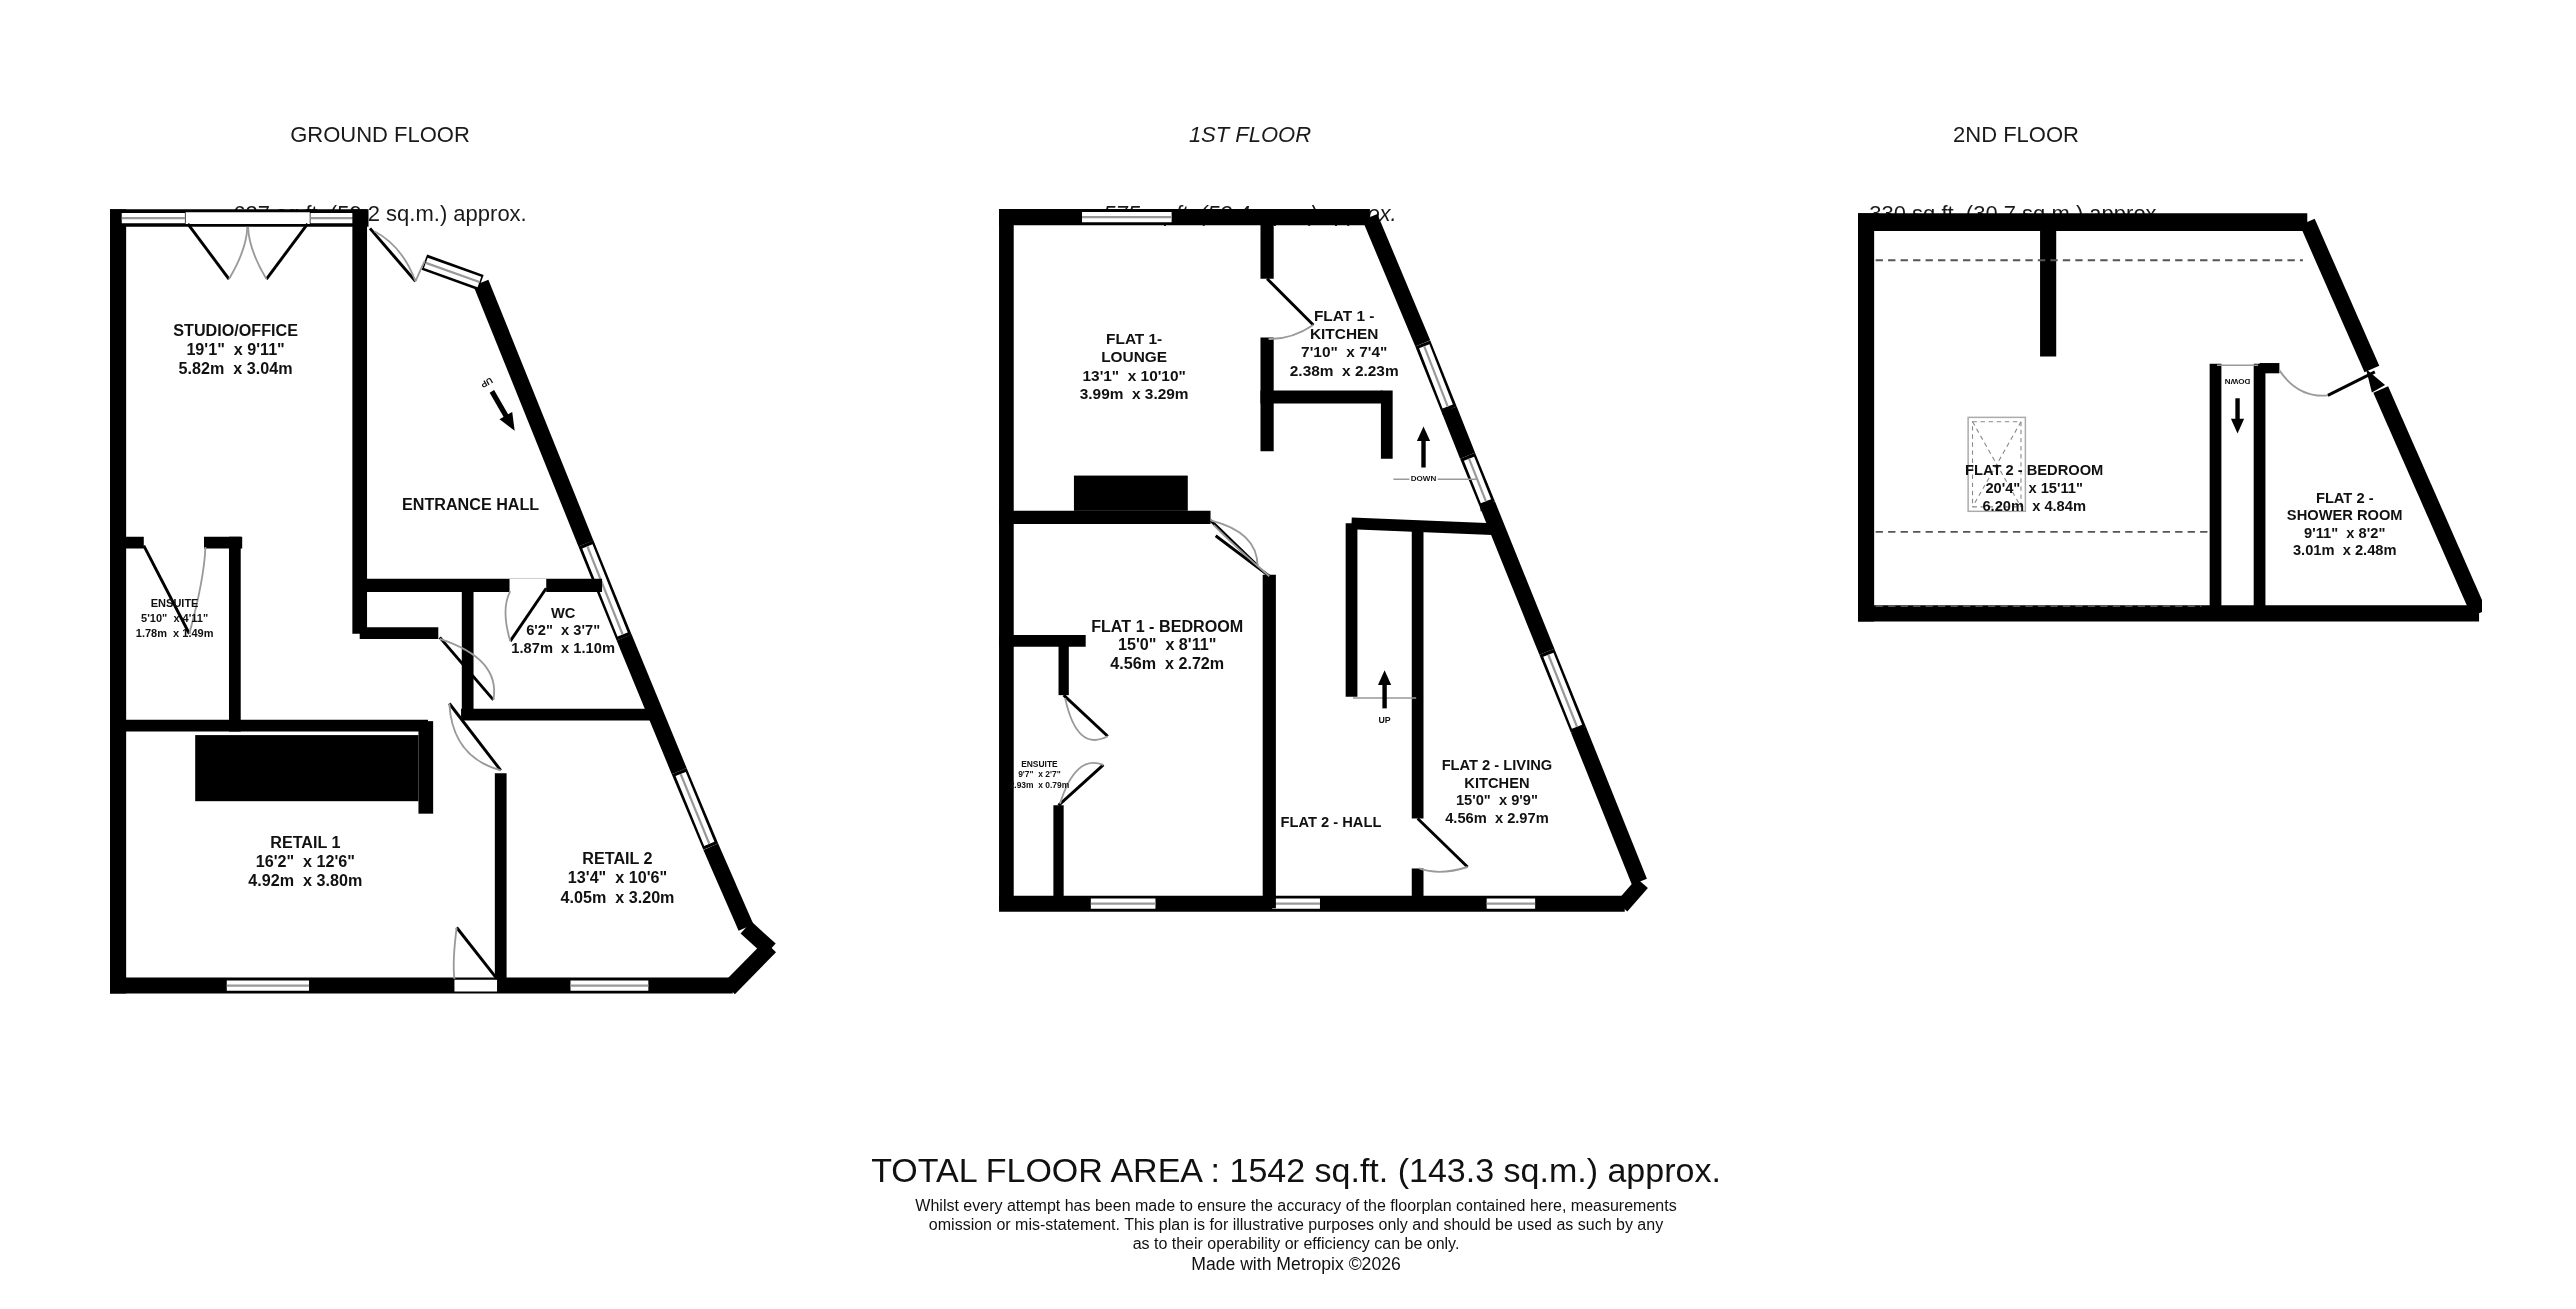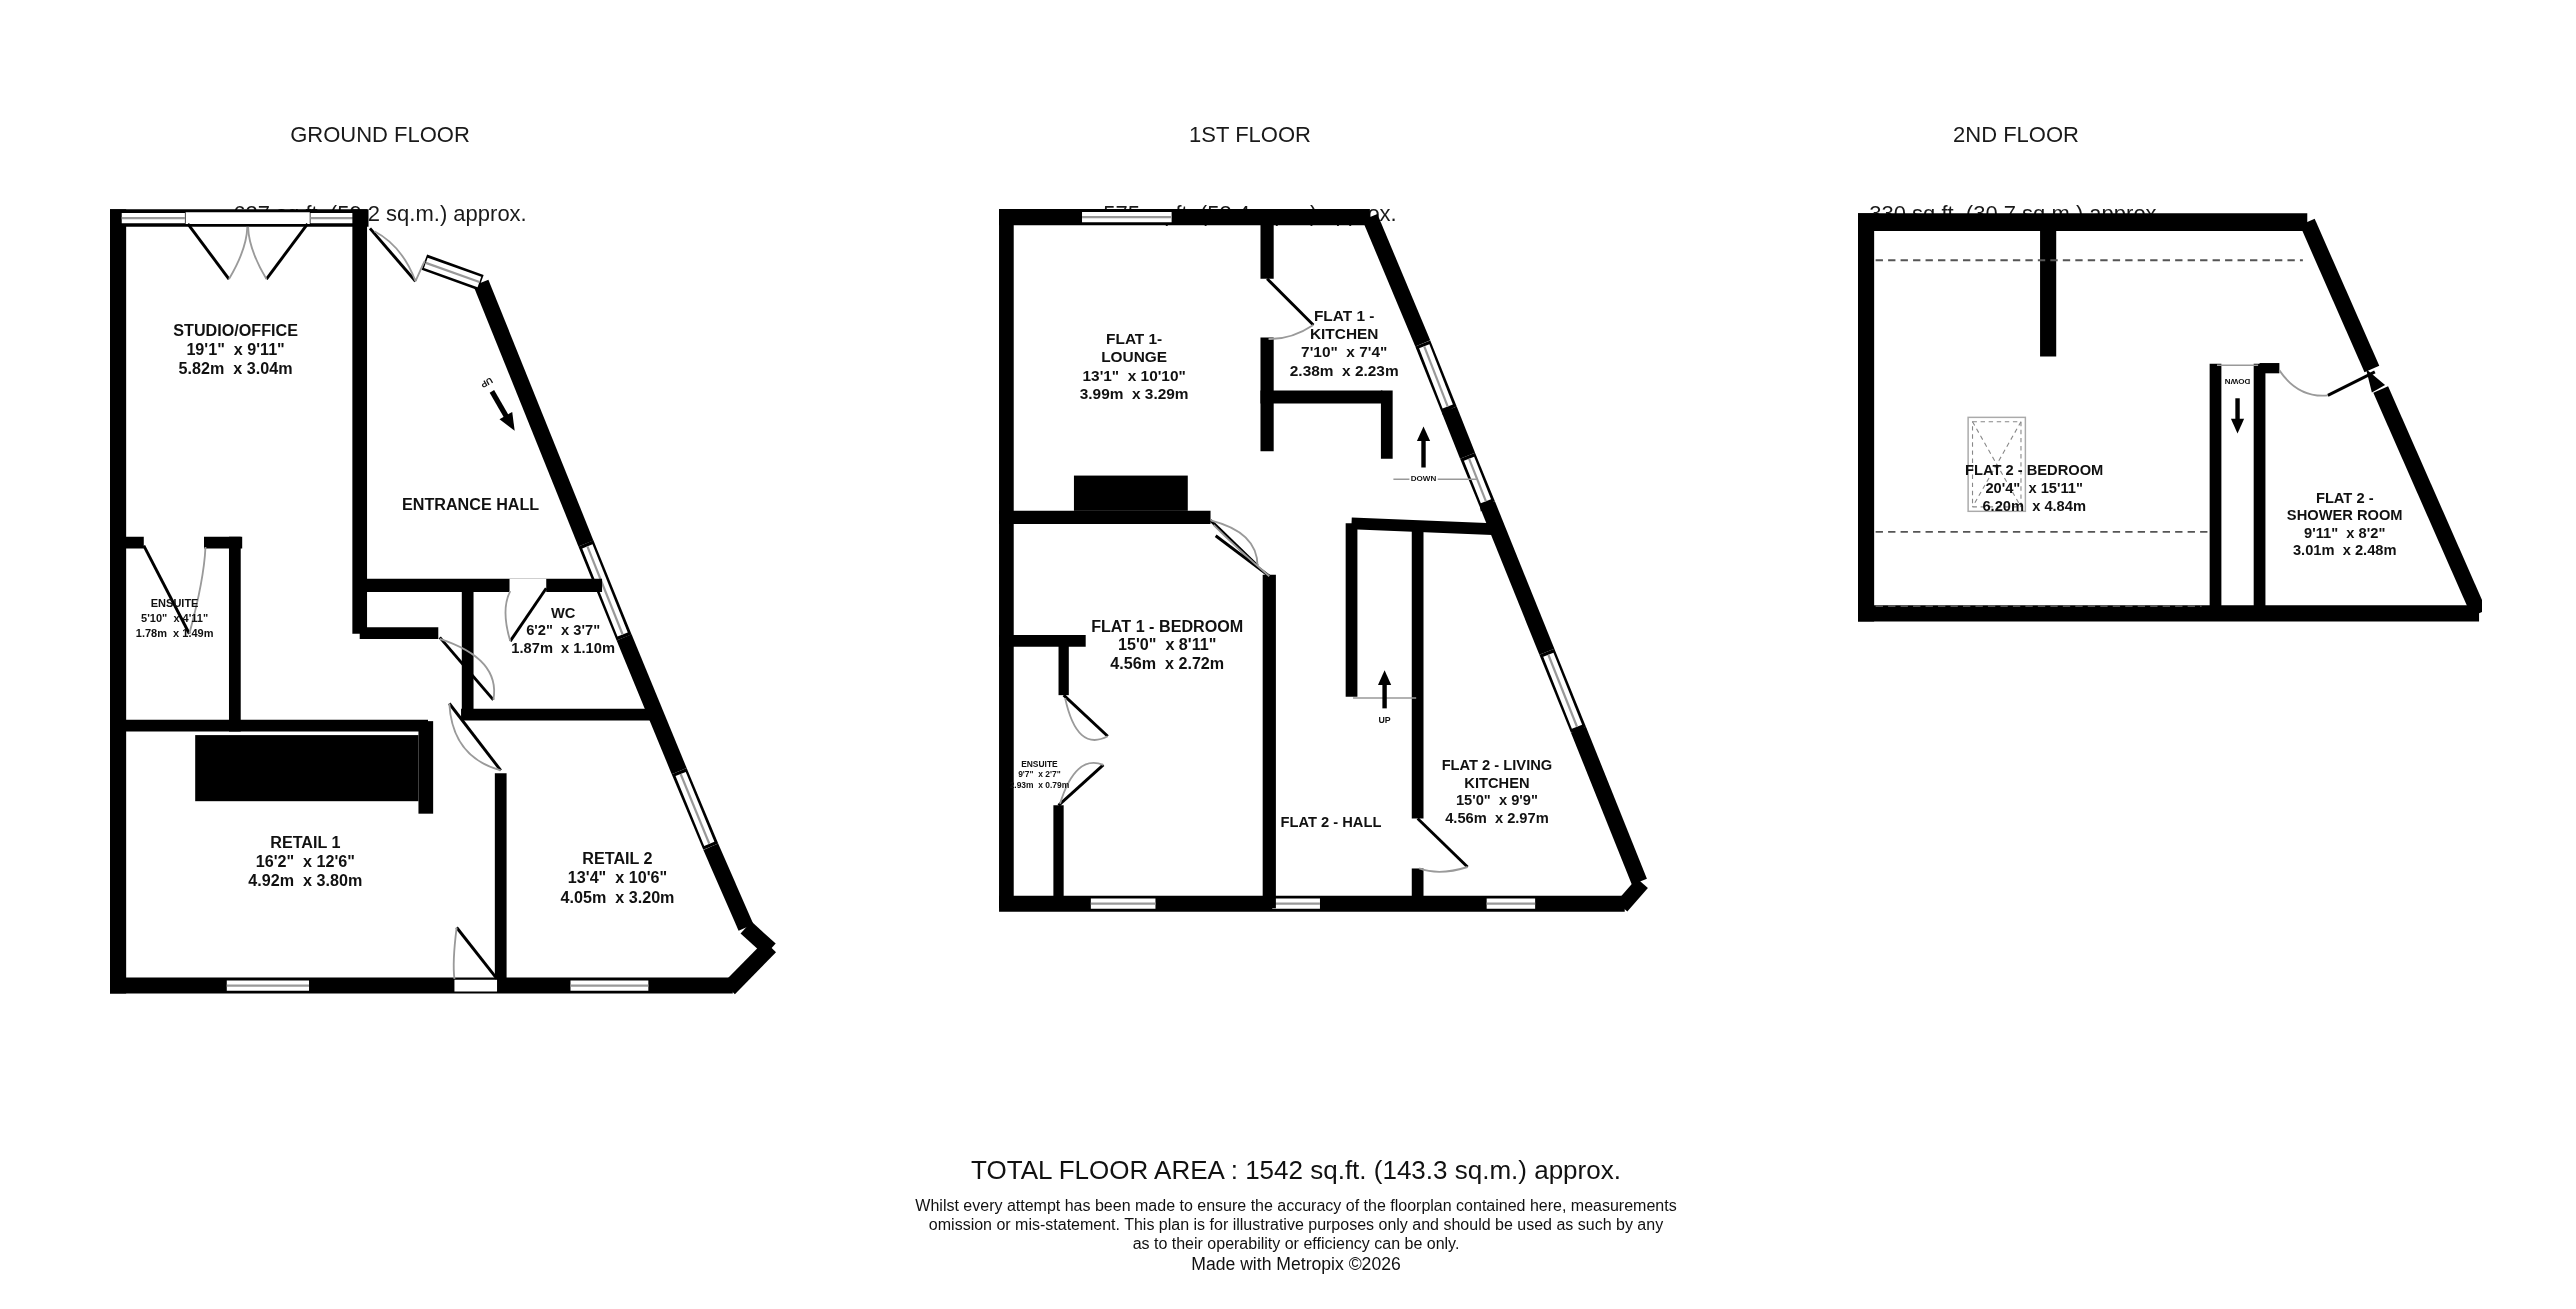--- a/index.html
+++ b/index.html
@@ -12,21 +12,21 @@
   .room-label-sm{font-weight:bold;font-size:15px;text-anchor:middle;}
   .room-label-xs{font-weight:bold;font-size:11.5px;text-anchor:middle;}
   .stair-label{font-weight:bold;font-size:12px;text-anchor:middle;paint-order:stroke;stroke:#fff;stroke-width:5px;}
   .wall{stroke:#000;fill:none;}
   .win-white{stroke:#fff;fill:none;}
   .win-line{stroke:#999;fill:none;}
   .door-leaf{stroke:#000;stroke-width:4;fill:none;}
   .door-arc{stroke:#9a9a9a;stroke-width:2.5;fill:none;}
   .dashed{stroke:#555;stroke-width:2.5;fill:none;stroke-dasharray:10 7;}
   .footer{position:absolute;left:635px;top:1155px;width:1322px;text-align:center;}
-  .footer-total{font-size:26px;line-height:31px;color:#111;}
+  .footer-total{font-size:34px;line-height:31px;color:#111;}
   .footer-line{font-size:16px;line-height:19px;color:#111;}
   .footer-credit{font-size:17.6px;line-height:19px;margin-top:1.5px;color:#111;}
 </style>
 </head>
 <body>
 
 <div class="canvas">
 
   <div class="floor-title" style="left:123px;top:69px;width:514px;">
     <div>GROUND FLOOR</div>
@@ -155,21 +155,21 @@
       <text class="room-label" x="617" y="604" style="font-size:20px">1.87m  x 1.10m</text>
       <text class="room-label" x="266" y="870">RETAIL 1</text>
       <text class="room-label" x="266" y="896">16'2"  x 12'6"</text>
       <text class="room-label" x="266" y="922">4.92m  x 3.80m</text>
       <text class="room-label" x="691" y="892">RETAIL 2</text>
       <text class="room-label" x="691" y="918">13'4"  x 10'6"</text>
       <text class="room-label" x="691" y="944">4.05m  x 3.20m</text>
     </g>
   </svg>
 
-  <div class="floor-title" style="left:993px;top:69px;width:514px;">
+  <div class="floor-title" style="left:993px;top:69px;width:514px;font-style:italic;">
     <div>1ST FLOOR</div>
     <div>575 sq.ft. (53.4 sq.m.) approx.</div>
   </div>
 
   <svg class="floor-plan" style="left:999px;top:209px;" width="650" height="705" viewBox="0 0 885 960" xml:space="preserve">
     <g>
       <line class="wall" x1="0" y1="11" x2="505" y2="11" stroke-width="22"></line>
       <line class="wall" x1="10" y1="0" x2="10" y2="952" stroke-width="20"></line>
       <line class="wall" x1="0" y1="946" x2="852" y2="946" stroke-width="22"></line>
       <line class="wall" x1="848" y1="950" x2="876" y2="918" stroke-width="20"></line>

